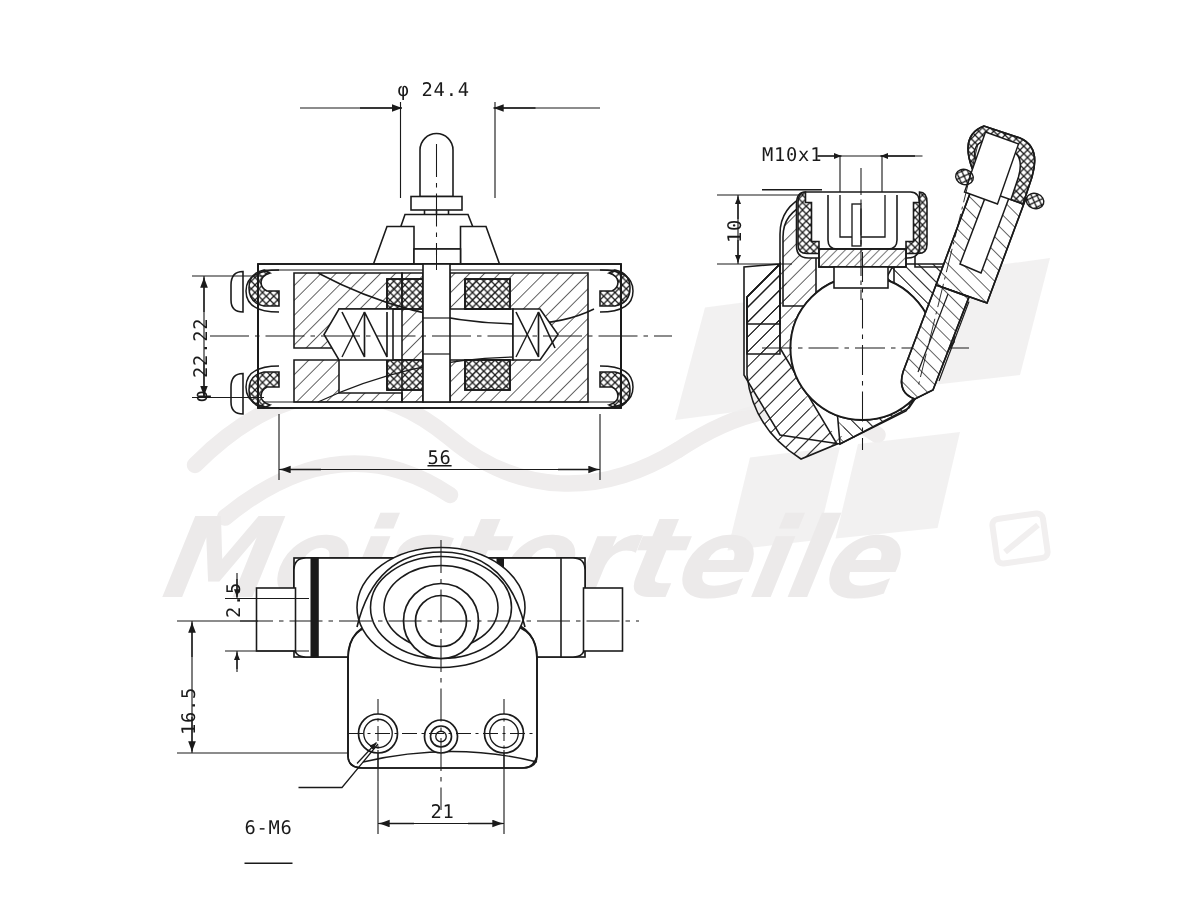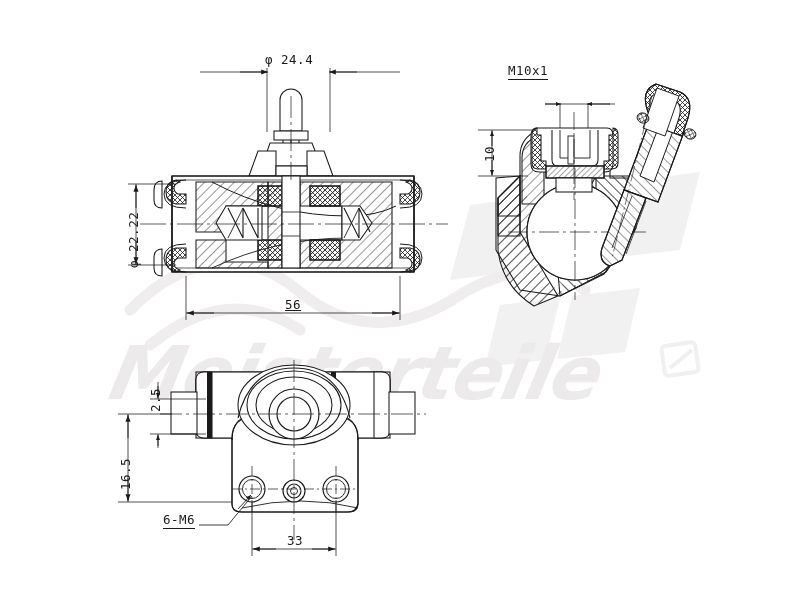--- a/index.html
+++ b/index.html
@@ -9,21 +9,21 @@
   #sheet svg{position:absolute;left:0;top:0;}
   .wm{position:absolute;pointer-events:none;user-select:none;
       color:#eceaea;font-family:"DejaVu Sans","Liberation Sans",sans-serif;
       font-weight:bold;font-style:italic;white-space:nowrap;}
   #wm-text{left:112px;top:330px;font-size:74px;letter-spacing:-1px;
            transform:skewX(-12deg);}
   .dimtxt{position:absolute;color:#1a1a1a;font-size:12.5px;
           font-family:"DejaVu Sans Mono","Liberation Mono",monospace;
           white-space:nowrap;letter-spacing:0.5px;}
   .vert{transform:rotate(-90deg);transform-origin:left top;}
-  .ul{border-bottom:1.3px solid #1a1a1a;padding-bottom:1px;}
+  .ul{border-bottom:1.3px solid #1a1a1a;padding-bottom:16px;margin-top:32px;}
 </style>
 </head>
 <body>
 
 <div id="sheet">
 
   <svg width="800" height="600">
     <g fill="none" stroke="#efeded" stroke-width="11" stroke-linecap="round">
       <path d="M130 310 C 190 250, 250 250, 300 292 C 345 330, 400 332, 452 300"></path>
       <path d="M452 300 C 500 268, 545 262, 585 290"></path>
@@ -320,15 +320,15 @@
   <div class="dimtxt ul" style="left:508px;top:63px;">M10x1</div>
 
   <div class="dimtxt vert" style="left:482px;top:162px;">10</div>
 
   <div class="dimtxt vert" style="left:148px;top:412px;">2.5</div>
 
   <div class="dimtxt vert" style="left:118px;top:490px;">16.5</div>
 
   <div class="dimtxt ul" style="left:163px;top:512px;">6-M6</div>
 
-  <div class="dimtxt" style="left:287px;top:533px;">33</div>
+  <div class="dimtxt" style="left:287px;top:533px;">21</div>
 
 </div>
 
 </body></html>

